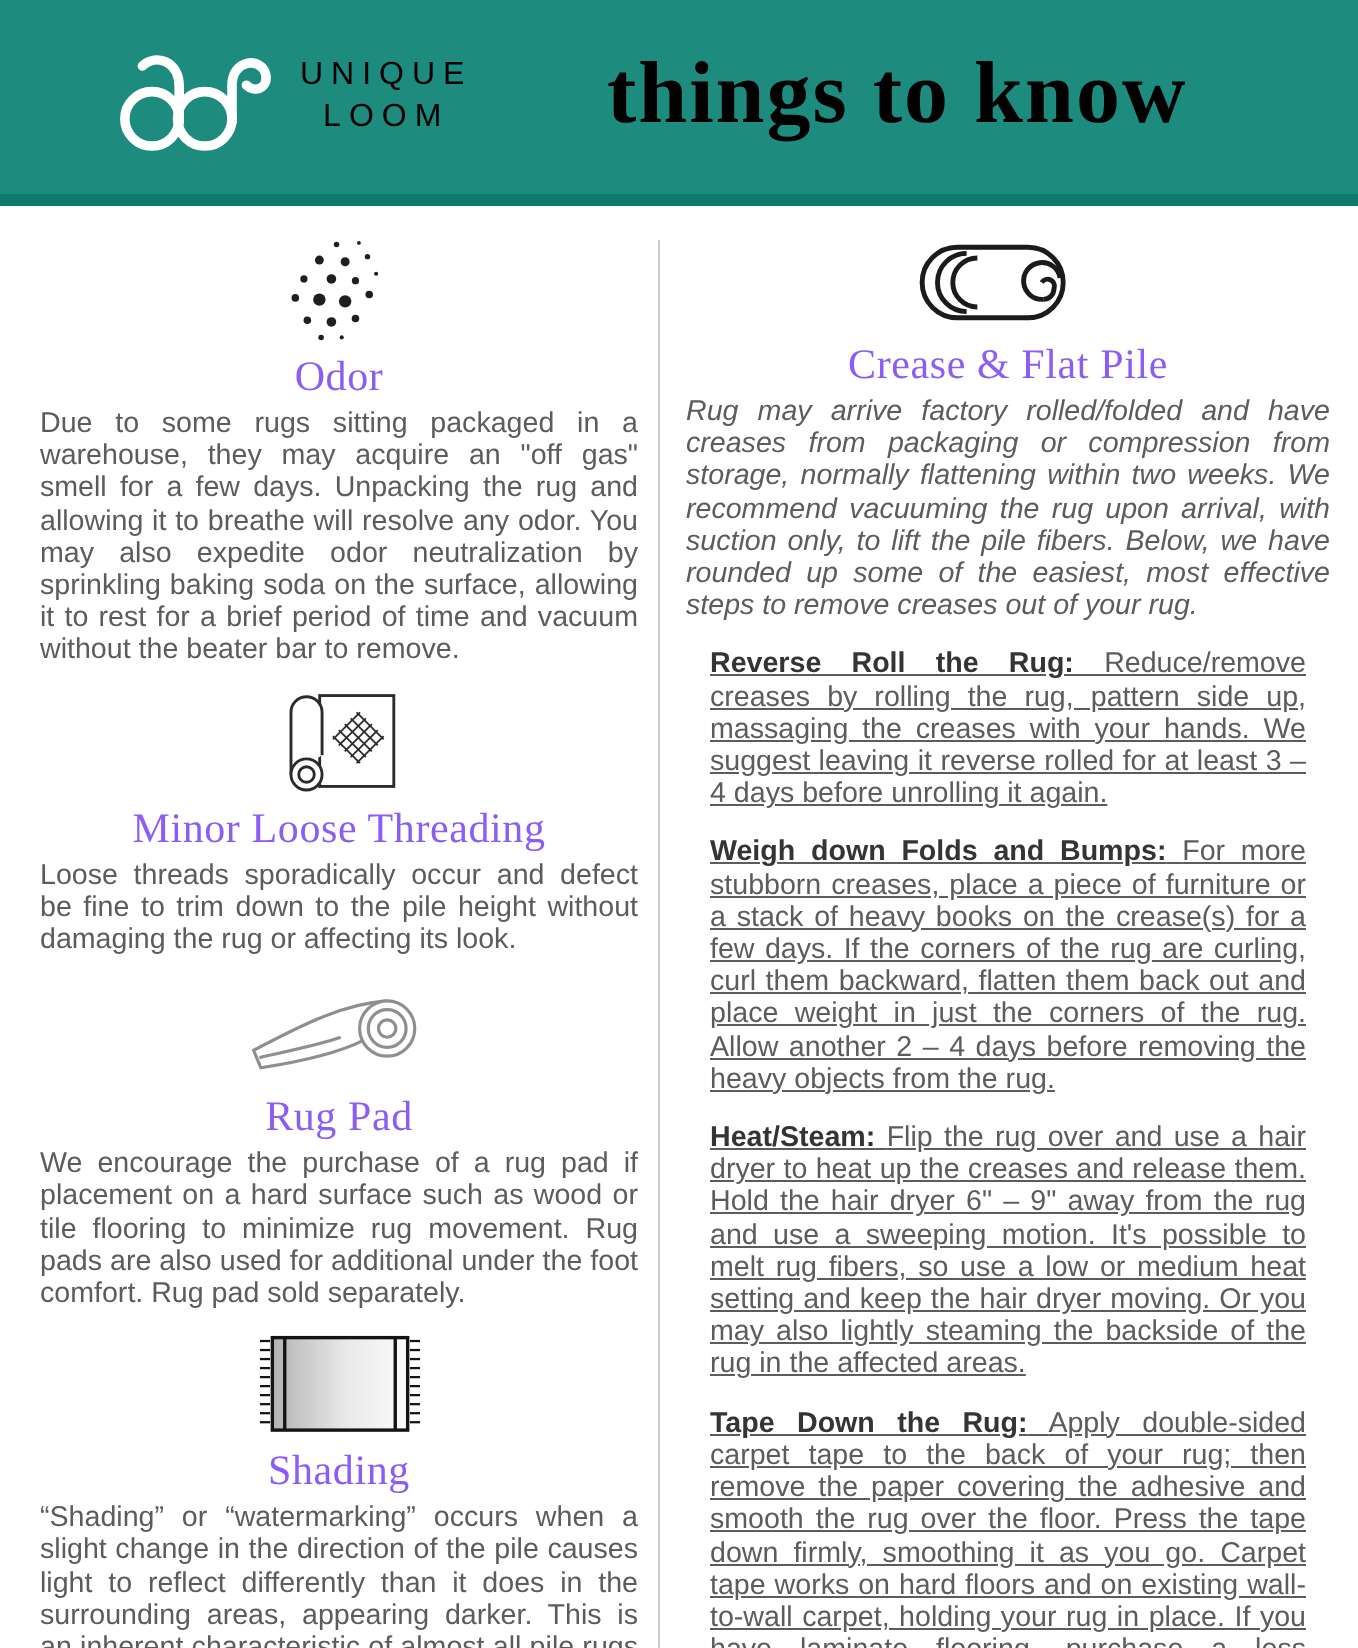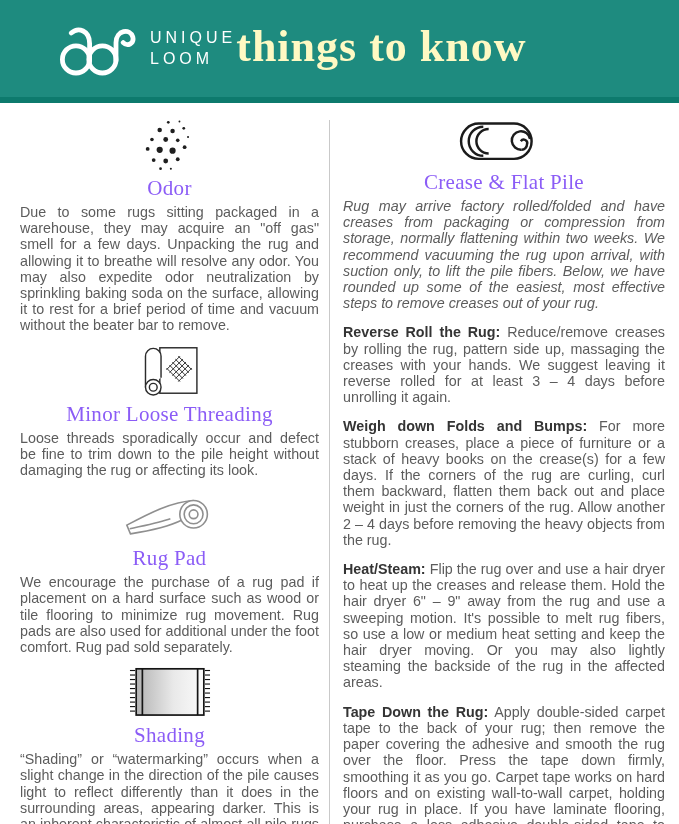--- a/index.html
+++ b/index.html
@@ -8,47 +8,47 @@
     font-family:"Liberation Sans",sans-serif;
   }
   
   .banner{
     height:97px;background:#1e8b7f;border-bottom:6px solid #0d7a6d;
     display:flex;align-items:center;
   }
   .brand{display:flex;align-items:center;gap:14px;margin-left:56px;}
   .logo{width:80px;height:60px;display:block;}
   .brand-text{
-    color:#ffffff;font-size:16px;letter-spacing:4px;line-height:1.3;
-    text-align:left;font-weight:400;
+    color:#000000;font-size:16px;letter-spacing:4px;line-height:1.3;
+    text-align:center;font-weight:400;
   }
   .banner-title{
-    flex:1;text-align:left;margin:0;padding:0 18px 4px 0;
+    flex:1;text-align:center;margin:0;padding:0 18px 4px 0;
     font-family:"Liberation Serif",serif;font-weight:600;
-    font-size:44px;color:#fef9c3;letter-spacing:1px;
+    font-size:44px;color:#000000;letter-spacing:1px;
   }
   
   .content{display:flex;padding:13px 13px 0 20px;}
   .col-left{width:299px;}
   .divider{width:1px;background:#c9c9c9;align-self:stretch;margin:4px 13px 12px 10px;}
   .col-right{width:322px;}
   .info-section{margin-bottom:10px;}
   .icon-wrap{display:flex;justify-content:center;align-items:center;height:54px;margin:2px 0 0;}
   .icon-wrap svg{display:block;}
   .section-heading{
     margin:3px 0 3px;text-align:center;
     font-family:"Liberation Serif",serif;font-weight:500;
     font-size:21px;line-height:26px;color:#8b5cf6;letter-spacing:.3px;
   }
   .body-text{
     margin:0;color:#5c5c5c;font-size:14.3px;line-height:16.2px;
     text-align:justify;
   }
   .intro{margin-bottom:13px;font-style:italic;}
-  .tip{margin:0 0 13px;}
+  .tip{margin:0 12px 13px;text-decoration:underline;}
   .tip-label{font-weight:700;color:#343434;}
 </style>
 </head>
 <body>
 
 <div class="page">
 
   <header class="banner">
     <div class="brand">
       <svg class="logo" viewBox="0 0 100 74">

